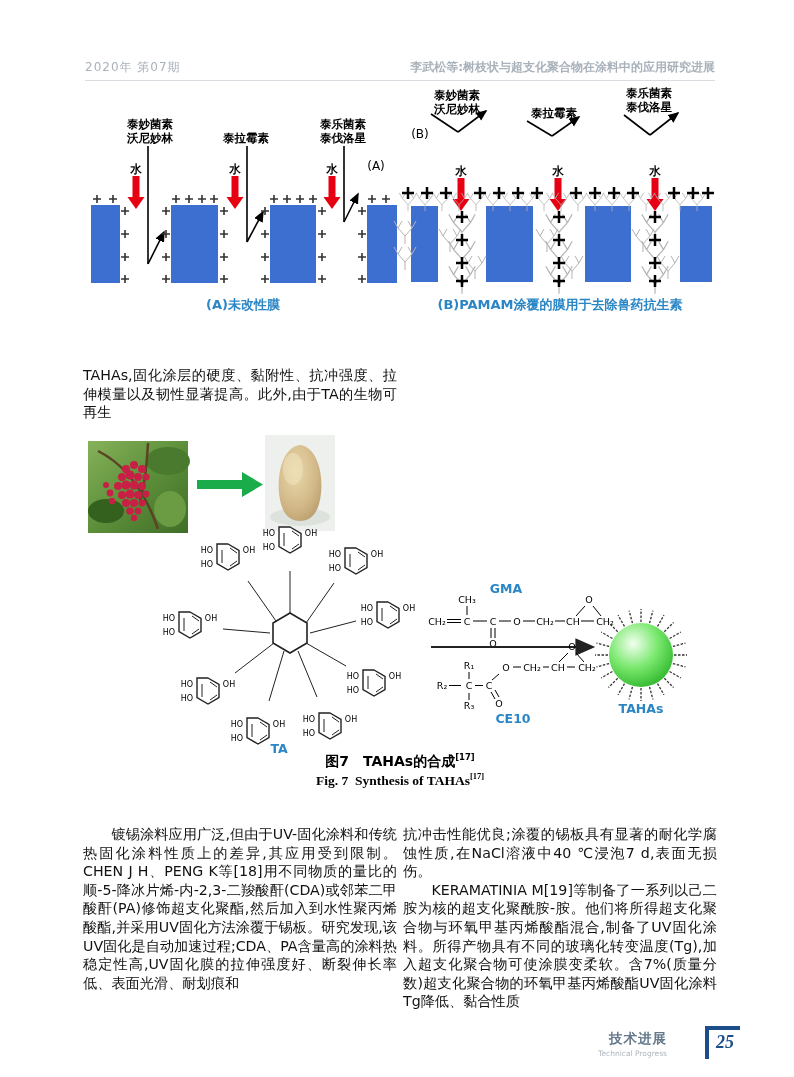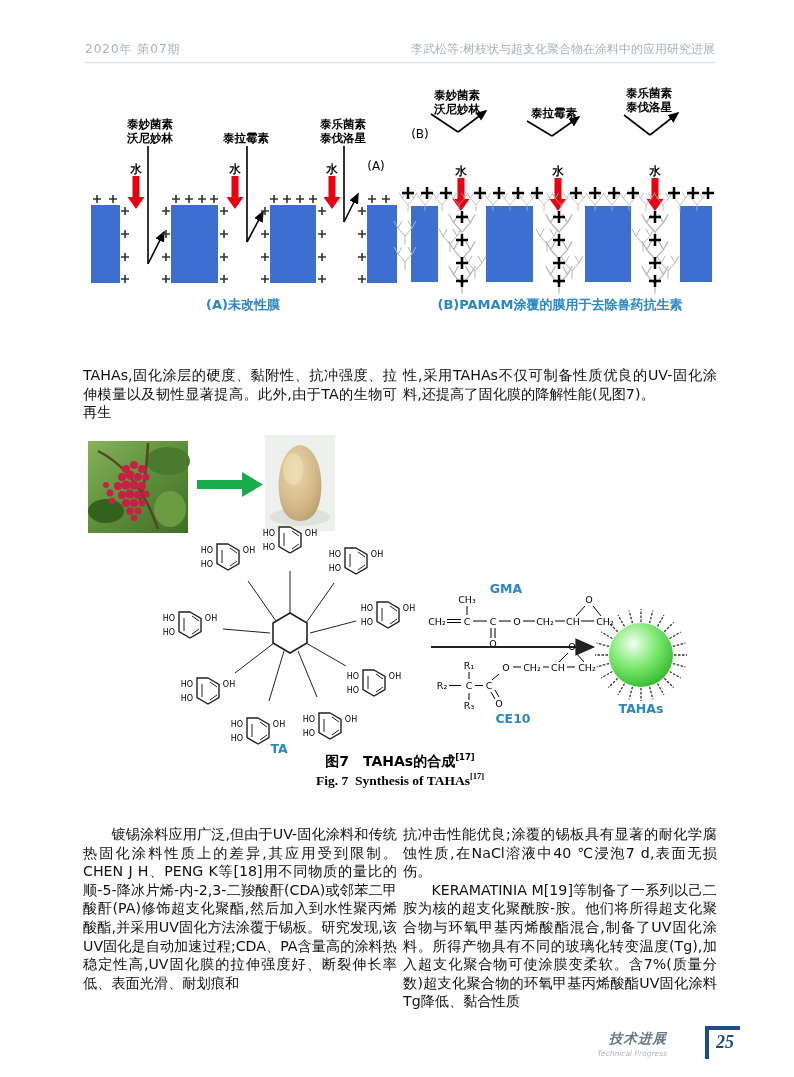--- a/index.html
+++ b/index.html
@@ -1,41 +1,41 @@
 <!DOCTYPE html>
 <html><head>
 <meta charset="utf-8">
 <style>
   html,body{margin:0;padding:0;background:#ffffff;}
   .page{position:relative;width:794px;height:1077px;background:#fff;overflow:hidden;
         font-family:"DejaVu Sans","Liberation Sans",sans-serif;color:#1a1a1a;}
   
-  .hdr{position:absolute;left:85px;top:38px;width:630px;height:24px;
+  .hdr{position:absolute;left:85px;top:56px;width:630px;height:24px;
        border-bottom:1px solid #d9dde1;color:#a9b1ba;font-size:12px;}
   .hdr .issue{position:absolute;left:0;bottom:4px;letter-spacing:1px;}
-  .hdr .rtitle{position:absolute;right:0;bottom:4px;}
+  .hdr .rtitle{position:absolute;right:0;bottom:4px;font-weight:bold;}
   
   .fig6{position:absolute;left:86px;top:80px;width:628px;height:235px;}
   .fig7{position:absolute;left:85px;top:433px;width:630px;height:330px;}
   
   .figcap{position:absolute;left:85px;width:630px;text-align:center;line-height:1.35;}
   .figcap .zh{font-weight:bold;font-size:14px;color:#000;}
   .figcap .en{font-family:"Liberation Serif","DejaVu Serif",serif;font-weight:bold;font-size:13.5px;color:#000;}
   .figcap sup{font-size:8.5px;}
   .cap6{top:321px;} .cap7{top:752px;}
   .gap{display:inline-block;width:1em;}
   
   .cols{position:absolute;left:83px;width:634px;display:flex;justify-content:space-between;}
   .col{width:314px;font-size:14.2px;line-height:18.6px;text-align:justify;color:#111;}
   .col p{margin:0;}
   .col p.ind{text-indent:2em;}
   .p1{top:366px;} .p2{top:825px;}
   
   .foot{position:absolute;right:54px;bottom:18px;display:flex;align-items:flex-start;}
-  .foot .sec{text-align:right;margin-right:6px;padding-top:4px;font-style:italic;}
+  .foot .sec{text-align:right;margin-right:6px;padding-top:4px;}
   .foot .sec .zh{font-size:13.5px;font-weight:bold;color:#64788a;letter-spacing:1px;}
   .foot .sec .en{font-size:7.5px;color:#aeb6bd;margin-top:1px;}
   .foot .pagenum{border-top:4px solid #1d4e89;border-left:4px solid #1d4e89;
       padding:2px 6px 6px 7px;color:#1d4e89;font-size:18px;font-weight:bold;font-style:italic;
       font-family:"Liberation Serif","DejaVu Serif",serif;margin-left:32px;}
   svg text{font-family:"DejaVu Sans","Liberation Sans",sans-serif;}
 </style>
 </head>
 <body>
 
@@ -235,23 +235,20 @@
 
       <text x="474" y="229" font-size="13" fill="#2b86c5">(B)PAMAM涂覆的膜用于去除兽药抗生素</text>
     </g>
   </svg>
 
 
   <div class="cols p1">
     <div class="col">
         <p>TAHAs,固化涂层的硬度、黏附性、抗冲强度、拉伸模量以及韧性显著提高。此外,由于TA的生物可再生</p>
       </div>
-    <div class="col">
-        <p>性,采用TAHAs不仅可制备性质优良的UV-固化涂料,还提高了固化膜的降解性能(见图7)。</p>
-      </div>
   </div>
 
   <svg class="fig7" viewBox="0 0 630 330">
     <defs>
       <marker id="ah2" markerWidth="10" markerHeight="10" refX="8" refY="4" orient="auto">
         <path d="M0 0 L9 4 L0 8 Z" fill="#222"></path>
       </marker>
       <linearGradient id="leafg" x1="0" y1="0" x2="1" y2="1">
         <stop offset="0" stop-color="#86b25a"></stop>
           <stop offset="0.5" stop-color="#5d8f3a"></stop>

